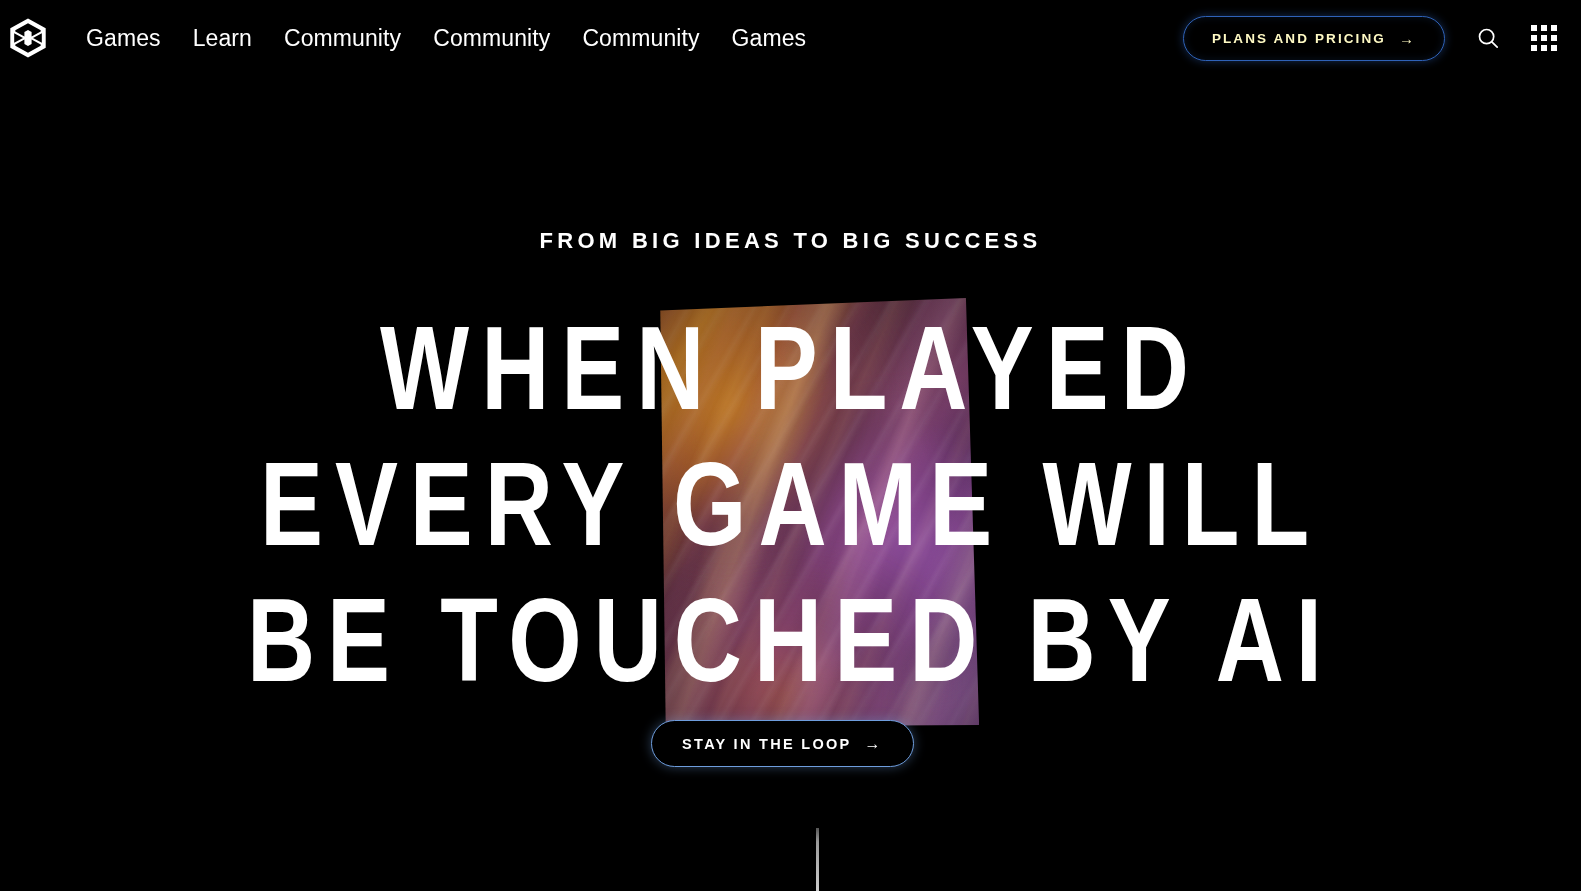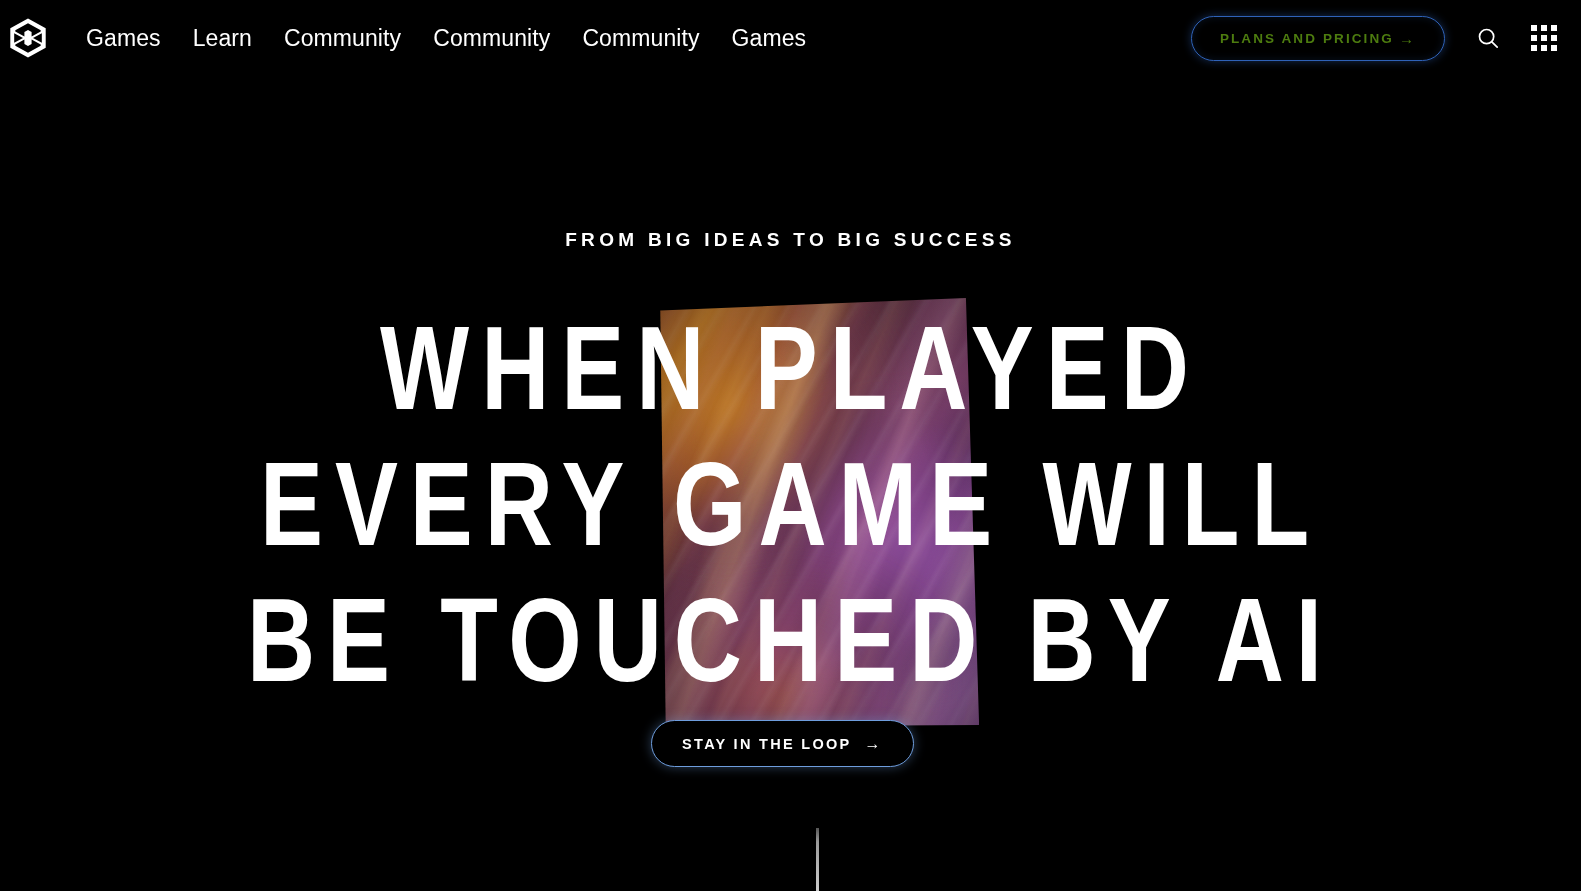--- a/index.html
+++ b/index.html
@@ -65,27 +65,27 @@
   .header-right {
     margin-left: auto;
     display: flex;
     align-items: center;
     padding-right: 16px;
   }
 
   .pill-btn {
     display: inline-flex;
     align-items: center;
-    gap: 5px;
+    gap: 13px;
     height: 45px;
     padding: 0 28px;
     border: 1.6px solid #2f62b8;
     border-radius: 999px;
     background: #000000;
-    color: #4d7c0f;
+    color: #fef9c3;
     font-size: 13.5px;
     font-weight: 700;
     letter-spacing: 2.1px;
     white-space: nowrap;
     cursor: pointer;
     box-shadow: 0 0 10px rgba(47,98,184,.45), inset 0 0 8px rgba(47,98,184,.18);
   }
   .pill-btn .arrow { display: inline-block; line-height: 1; font-size: 15px; font-weight: 400; }
 
   .icon-btn {
@@ -229,21 +229,21 @@
     pointer-events: none;
   }
 
   .eyebrow {
     position: absolute;
     top: 230px;
     left: 0;
     width: 1581px;
     text-align: center;
     color: #ffffff;
-    font-size: 19px;
+    font-size: 22px;
     font-weight: 700;
     letter-spacing: 4.3px;
     line-height: 1;
   }
 
   .headline {
     position: absolute;
     top: 300px;
     left: 0;
     width: 1581px;

